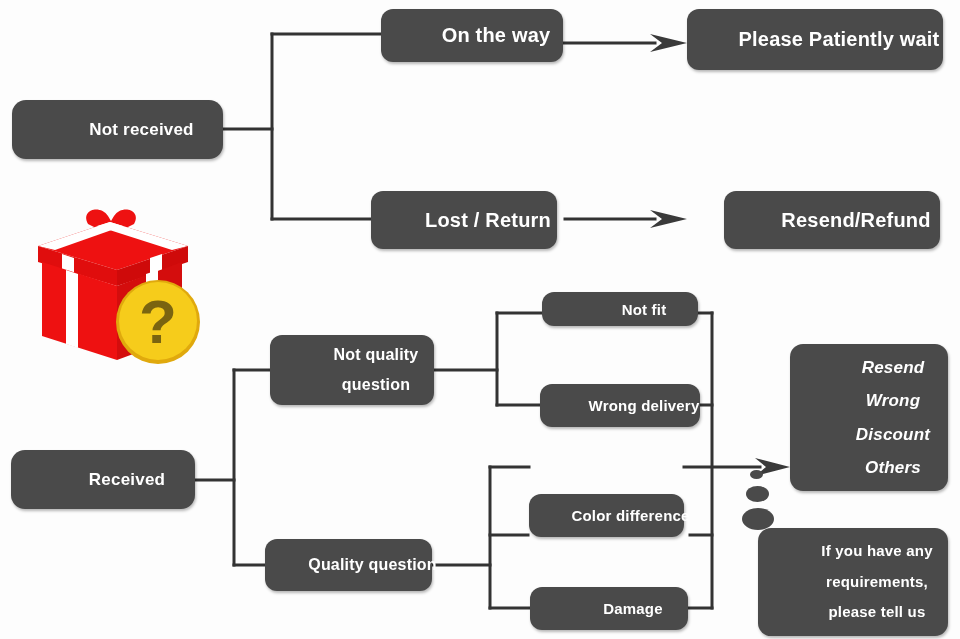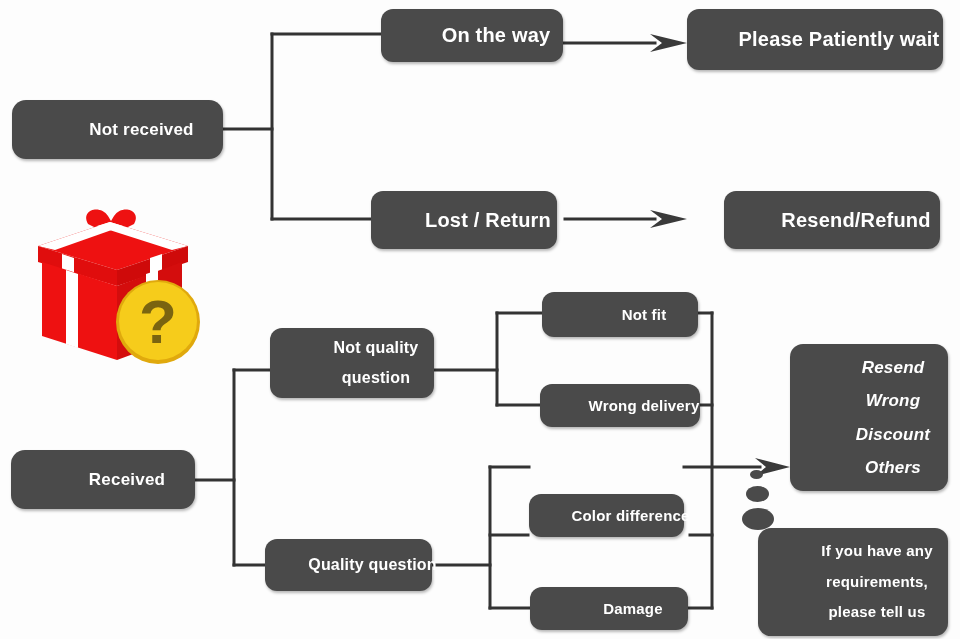--- a/index.html
+++ b/index.html
@@ -193,30 +193,30 @@
   </div>
 
   <div class="node lvl1" style="left:687px; top:191px; width:216px; height:58px;margin-left:37px;">
     <span class="line">Resend/Refund</span>
   </div>
 
   <div class="node root" style="left:11px; top:450px; width:184px; height:59px;">
     <span class="line">Received</span>
   </div>
 
-  <div class="node lvl1-small" style="left:270px; top:328px; width:164px; height:70px;">
+  <div class="node lvl1-small" style="left:270px; top:335px; width:164px; height:70px;">
     <span class="line">Not quality</span>
     <span class="line">question</span>
   </div>
 
   <div class="node lvl1-small" style="left:265px; top:539px; width:167px; height:52px;">
     <span class="line">Quality question</span>
   </div>
 
-  <div class="node leaf" style="left:542px; top:292px; width:156px; height:45px;">
+  <div class="node leaf" style="left:542px; top:292px; width:156px; height:34px;">
     <span class="line">Not fit</span>
   </div>
 
   <div class="node leaf" style="left:540px; top:384px; width:160px; height:43px;">
     <span class="line">Wrong delivery</span>
   </div>
 
   <div class="node leaf" style="left:529px; top:446px; width:155px; height:43px;margin-top:48px;">
     <span class="line">Color difference</span>
   </div>

